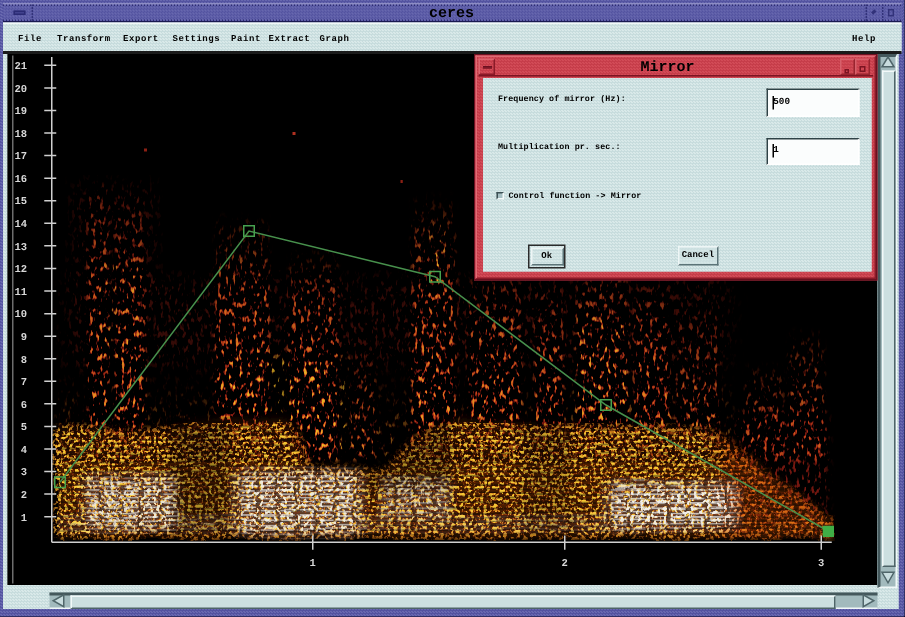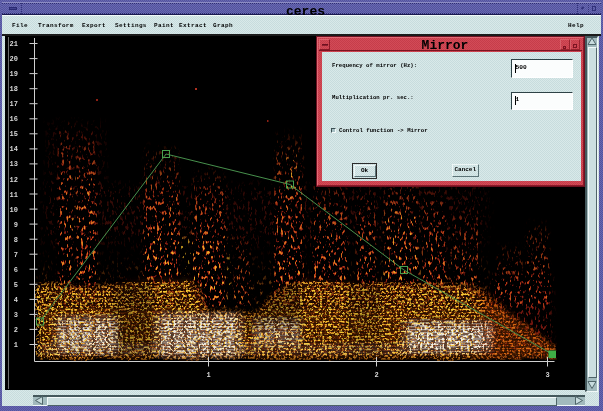--- a/index.html
+++ b/index.html
@@ -2,21 +2,21 @@
 <html><head><meta charset="utf-8"><style>
 *{margin:0;padding:0;box-sizing:border-box}
 html,body{width:603px;height:411px;overflow:hidden}
 body{position:relative;font-family:"Liberation Mono",monospace;background:#23236b}
 .chk-p{background:#5b5ba4 conic-gradient(#6868af 25%,#5353a0 0 50%,#6868af 0 75%,#5353a0 0);background-size:2px 2px}
 .chk-c{background:#cfe1e2 conic-gradient(#d9e9e9 25%,#c7dcdd 0 50%,#d9e9e9 0 75%,#c7dcdd 0);background-size:2px 2px}
 .chk-r{background:#cc4350 conic-gradient(#d24b57 25%,#c63d4a 0 50%,#d24b57 0 75%,#c63d4a 0);background-size:2px 2px}
 .abs{position:absolute}
 .t6{font-size:6px;font-weight:bold;line-height:8px;color:#000;white-space:pre}
 .lab{font-size:5.6px;font-weight:bold;line-height:8px;color:#000;white-space:pre;letter-spacing:.05px}
-.t7{font-size:13px;font-weight:bold;color:#000;white-space:pre}
+.t7{font-size:10px;font-weight:bold;color:#000;white-space:pre}
 .bev{border-top:1px solid #eef6f6;border-left:1px solid #eef6f6;border-bottom:1px solid #5c7478;border-right:1px solid #5c7478}
 .ctr{display:flex;align-items:center;justify-content:center}
 </style></head>
 <body>
 
 <div class="abs chk-p" style="left:0;top:0;width:603px;height:411px"></div>
 
 <div class="abs chk-p" style="left:2px;top:2px;width:599px;height:13px;border-top:1px solid #8d8dc4;border-bottom:1px solid #191950"></div>
 <div class="abs" style="left:2px;top:2.5px;width:599px;height:1px;background:repeating-linear-gradient(90deg,#2c2c70 0 1px,transparent 1px 2px)"></div>
 <div class="abs" style="left:2px;top:12.5px;width:599px;height:1px;background:repeating-linear-gradient(90deg,#2c2c70 0 1px,transparent 1px 2px)"></div>

